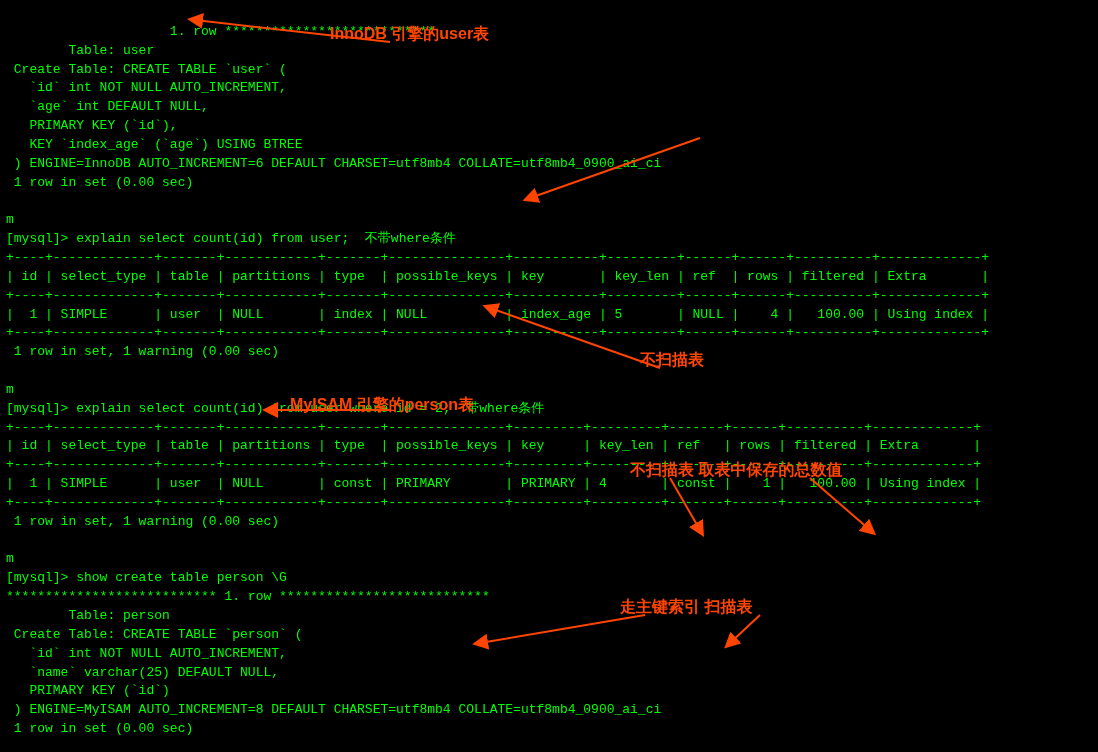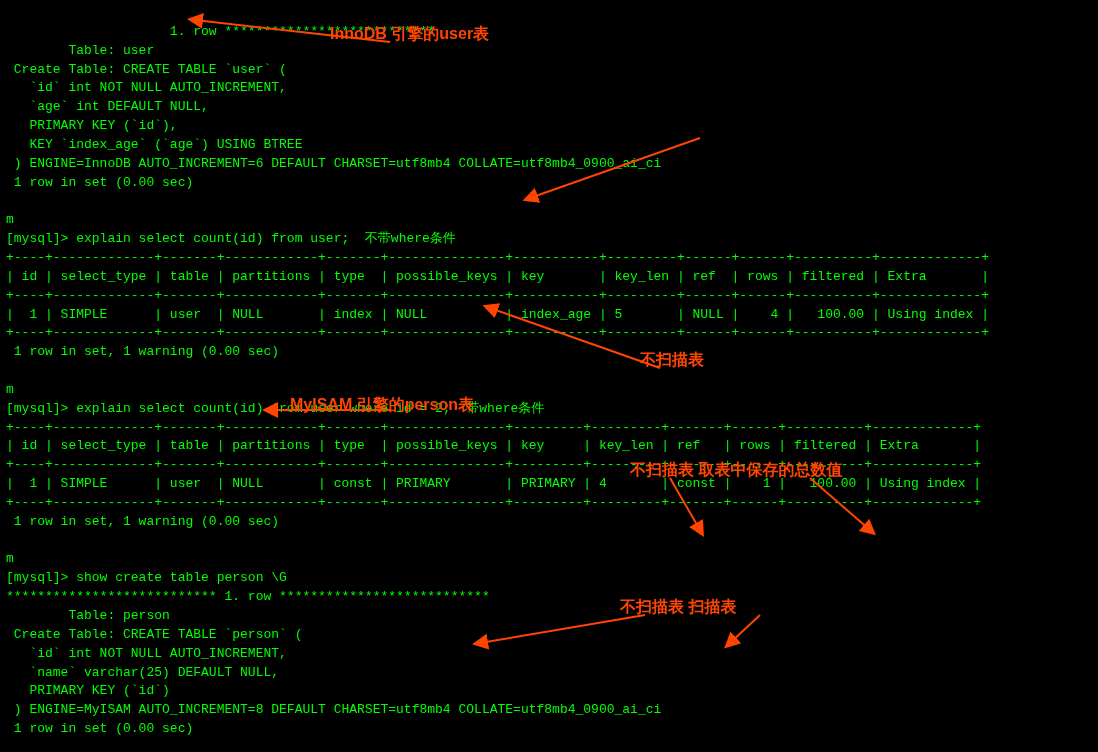--- a/index.html
+++ b/index.html
@@ -33,21 +33,21 @@
 <body>
 
 <div class="terminal" id="terminal-container">
 <div style="color: rgb(0, 255, 0); min-height: 18.85px;">                     1. row ***************************</div><div style="color: rgb(0, 255, 0); min-height: 18.85px;">        Table: user</div><div style="color: rgb(0, 255, 0); min-height: 18.85px;"> Create Table: CREATE TABLE `user` (</div><div style="color: rgb(0, 255, 0); min-height: 18.85px;">   `id` int NOT NULL AUTO_INCREMENT,</div><div style="color: rgb(0, 255, 0); min-height: 18.85px;">   `age` int DEFAULT NULL,</div><div style="color: rgb(0, 255, 0); min-height: 18.85px;">   PRIMARY KEY (`id`),</div><div style="color: rgb(0, 255, 0); min-height: 18.85px;">   KEY `index_age` (`age`) USING BTREE</div><div style="color: rgb(0, 255, 0); min-height: 18.85px;"> ) ENGINE=InnoDB AUTO_INCREMENT=6 DEFAULT CHARSET=utf8mb4 COLLATE=utf8mb4_0900_ai_ci</div><div style="color: rgb(0, 255, 0); min-height: 18.85px;"> 1 row in set (0.00 sec)</div><div style="color: rgb(0, 255, 0); min-height: 18.85px;"></div><div style="color: rgb(0, 255, 0); min-height: 18.85px;">m</div><div style="color: rgb(0, 255, 0); min-height: 18.85px;">[mysql]&gt; explain select count(id) from user;  不带where条件</div><div style="color: rgb(0, 255, 0); min-height: 18.85px;">+----+-------------+-------+------------+-------+---------------+-----------+---------+------+------+----------+-------------+</div><div style="color: rgb(0, 255, 0); min-height: 18.85px;">| id | select_type | table | partitions | type  | possible_keys | key       | key_len | ref  | rows | filtered | Extra       |</div><div style="color: rgb(0, 255, 0); min-height: 18.85px;">+----+-------------+-------+------------+-------+---------------+-----------+---------+------+------+----------+-------------+</div><div style="color: rgb(0, 255, 0); min-height: 18.85px;">|  1 | SIMPLE      | user  | NULL       | index | NULL          | index_age | 5       | NULL |    4 |   100.00 | Using index |</div><div style="color: rgb(0, 255, 0); min-height: 18.85px;">+----+-------------+-------+------------+-------+---------------+-----------+---------+------+------+----------+-------------+</div><div style="color: rgb(0, 255, 0); min-height: 18.85px;"> 1 row in set, 1 warning (0.00 sec)</div><div style="color: rgb(0, 255, 0); min-height: 18.85px;"></div><div style="color: rgb(0, 255, 0); min-height: 18.85px;">m</div><div style="color: rgb(0, 255, 0); min-height: 18.85px;">[mysql]&gt; explain select count(id) from user where id = 2;  带where条件</div><div style="color: rgb(0, 255, 0); min-height: 18.85px;">+----+-------------+-------+------------+-------+---------------+---------+---------+-------+------+----------+-------------+</div><div style="color: rgb(0, 255, 0); min-height: 18.85px;">| id | select_type | table | partitions | type  | possible_keys | key     | key_len | ref   | rows | filtered | Extra       |</div><div style="color: rgb(0, 255, 0); min-height: 18.85px;">+----+-------------+-------+------------+-------+---------------+---------+---------+-------+------+----------+-------------+</div><div style="color: rgb(0, 255, 0); min-height: 18.85px;">|  1 | SIMPLE      | user  | NULL       | const | PRIMARY       | PRIMARY | 4       | const |    1 |   100.00 | Using index |</div><div style="color: rgb(0, 255, 0); min-height: 18.85px;">+----+-------------+-------+------------+-------+---------------+---------+---------+-------+------+----------+-------------+</div><div style="color: rgb(0, 255, 0); min-height: 18.85px;"> 1 row in set, 1 warning (0.00 sec)</div><div style="color: rgb(0, 255, 0); min-height: 18.85px;"></div><div style="color: rgb(0, 255, 0); min-height: 18.85px;">m</div><div style="color: rgb(0, 255, 0); min-height: 18.85px;">[mysql]&gt; show create table person \G</div><div style="color: rgb(0, 255, 0); min-height: 18.85px;">*************************** 1. row ***************************</div><div style="color: rgb(0, 255, 0); min-height: 18.85px;">        Table: person</div><div style="color: rgb(0, 255, 0); min-height: 18.85px;"> Create Table: CREATE TABLE `person` (</div><div style="color: rgb(0, 255, 0); min-height: 18.85px;">   `id` int NOT NULL AUTO_INCREMENT,</div><div style="color: rgb(0, 255, 0); min-height: 18.85px;">   `name` varchar(25) DEFAULT NULL,</div><div style="color: rgb(0, 255, 0); min-height: 18.85px;">   PRIMARY KEY (`id`)</div><div style="color: rgb(0, 255, 0); min-height: 18.85px;"> ) ENGINE=MyISAM AUTO_INCREMENT=8 DEFAULT CHARSET=utf8mb4 COLLATE=utf8mb4_0900_ai_ci</div><div style="color: rgb(0, 255, 0); min-height: 18.85px;"> 1 row in set (0.00 sec)</div><div style="color: rgb(0, 255, 0); min-height: 18.85px;"></div></div>
 
 <div id="annotations-layer" style="position:absolute;top:0;left:0;pointer-events:none;width:100%;height:100%;">
     <div class="annotation" style="top: 22px; left: 330px;">InnoDB 引擎的user表</div>
     <div class="annotation" style="top: 348px; left: 640px;">不扫描表</div>
     <div class="annotation" style="top: 393px; left: 290px;">MyISAM 引擎的person表</div>
     <div class="annotation" style="top: 458px; left: 630px;">不扫描表   取表中保存的总数值</div>
-    <div class="annotation" style="top: 595px; left: 620px;">不扫描表    扫描表</div>
+    <div class="annotation" style="top: 595px; left: 620px;">走主键索引    扫描表</div>
   </div>
 
 <svg id="arrows-svg" style="position:absolute;top:0;left:0;width:1098px;height:752px;pointer-events:none;overflow:visible;">
 
   <defs>
     <marker id="arr1" markerWidth="8" markerHeight="8" refX="4" refY="4" orient="auto">
       <path d="M0,0 L8,4 L0,8 Z" fill="#ff4500"></path>
     </marker>
   </defs>
 

